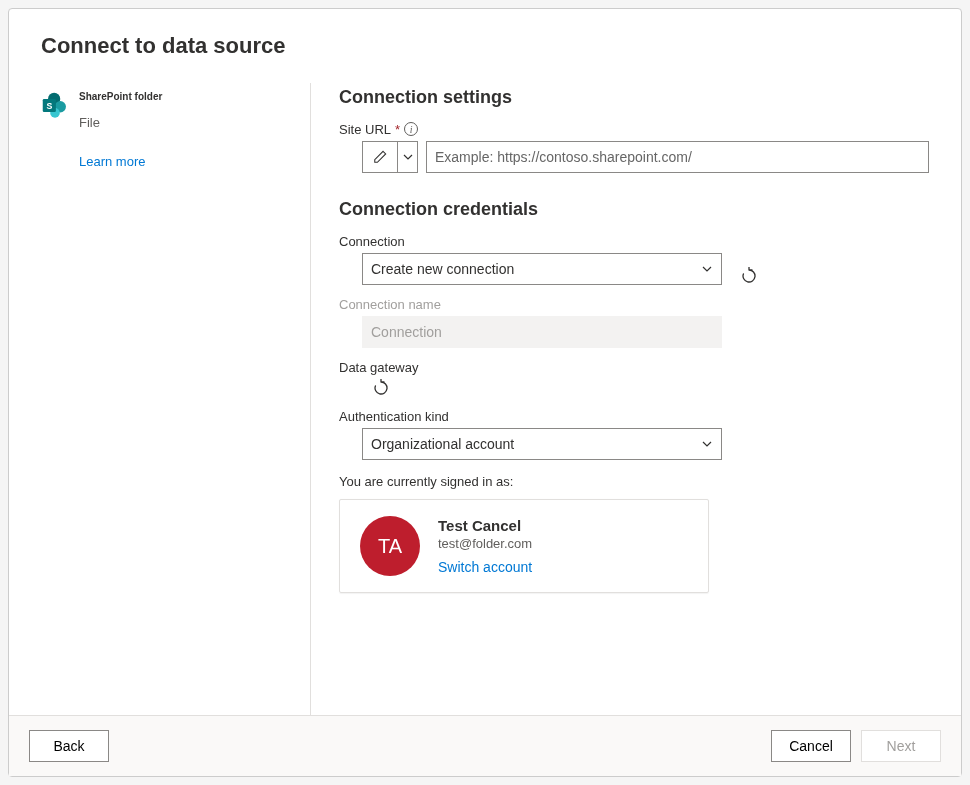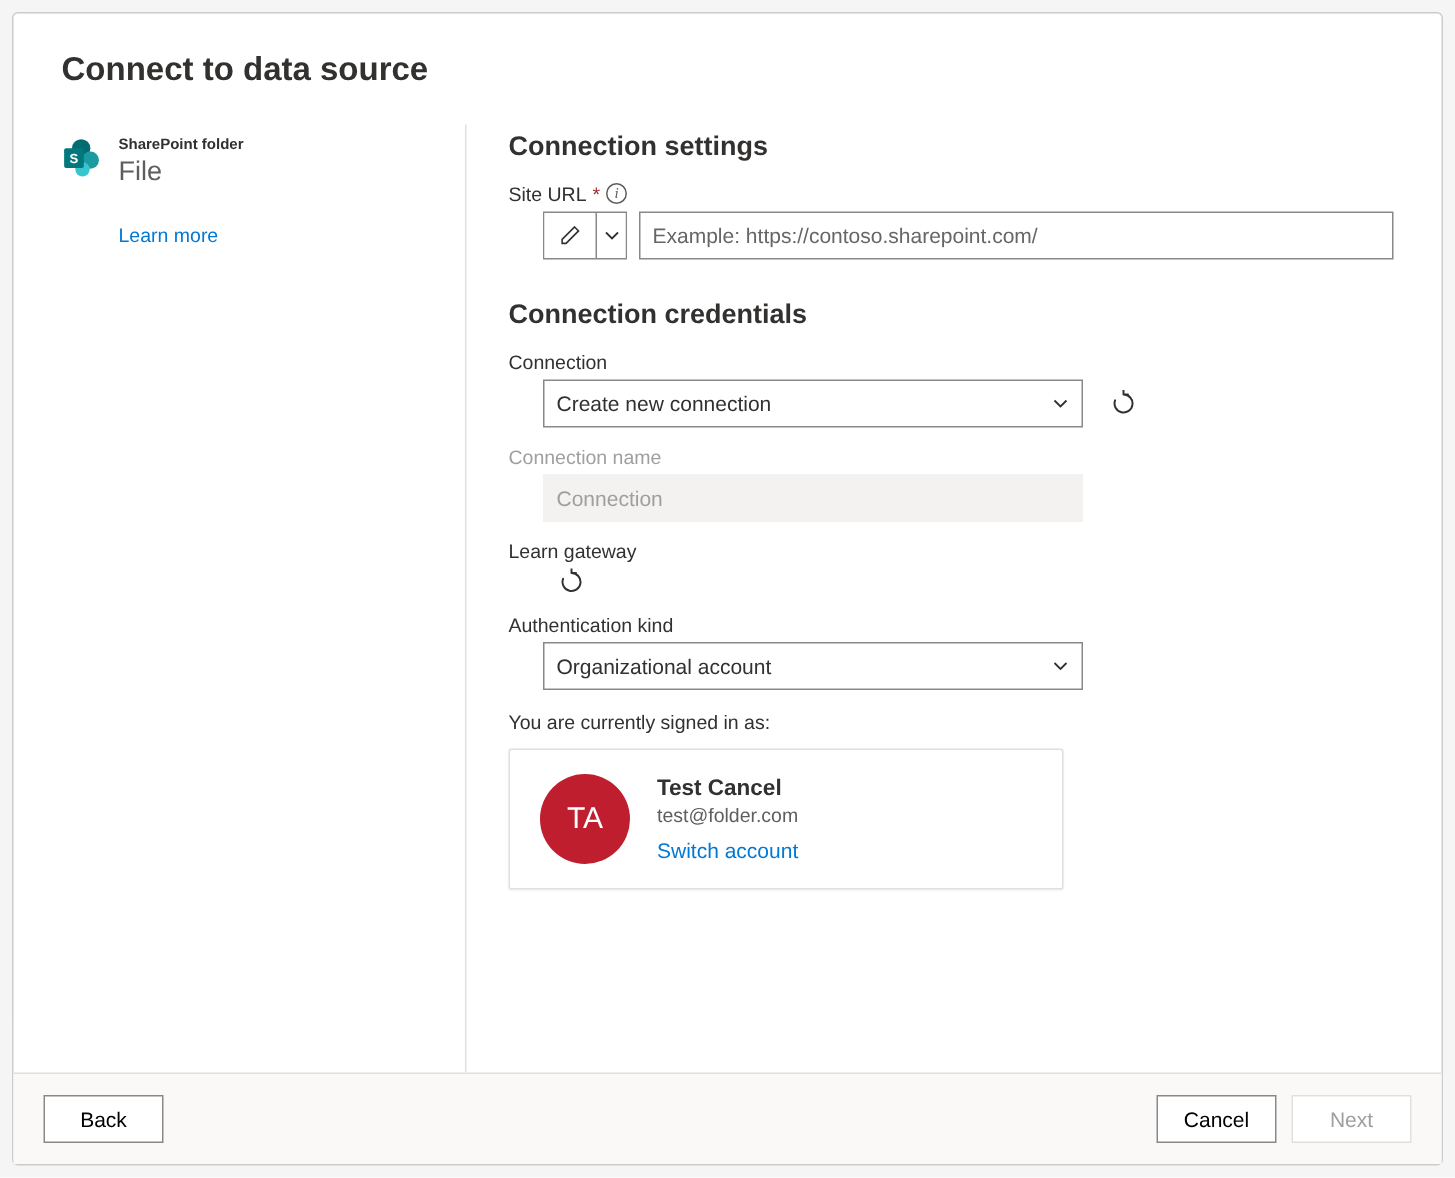--- a/index.html
+++ b/index.html
@@ -49,23 +49,23 @@
   width: 28px;
   height: 28px;
   flex-shrink: 0;
 }
 .source-title {
   font-size: 10px;
   font-weight: 600;
   color: #323130;
 }
 .source-sub {
-  font-size: 18px;
+  font-size: 13px;
   color: #605e5c;
-  margin-top: 2px;
+  margin-top: 13px;
 }
 .learn-more {
   display: inline-block;
   margin-top: 24px;
   margin-left: 38px;
   font-size: 13px;
   color: #0078d4;
   text-decoration: none;
 }
 .right-pane {
@@ -95,21 +95,21 @@
   width: 14px; height: 14px;
   border: 1px solid #605e5c;
   border-radius: 50%;
   font-size: 10px;
   align-items: center;
   justify-content: center;
   font-style: italic;
   font-family: Georgia, serif;
   color: #605e5c;
 }
-.row { display: flex; align-items: center; gap: 8px; margin-bottom: 12px; padding-left: 23px; }
+.row { display: flex; align-items: flex-end; gap: 8px; margin-bottom: 12px; padding-left: 23px; }
 .edit-split {
   display: flex;
   border: 1px solid #8a8886;
   height: 32px;
   width: 56px;
 }
 .edit-btn {
   flex: 1;
   display: flex;
   align-items: center;
@@ -286,21 +286,21 @@
               <path d="M9 3a6 6 0 1 1-5.6 3.9M9 3V0m0 3h3" fill="none" stroke="#323130" stroke-width="1.3" stroke-linecap="round"></path>
             </svg>
         </div>
       </div>
 
       <div class="field-label disabled">Connection name</div>
       <div class="row">
         <input class="text-input disabled" style="width: 360px; flex: 0 0 auto;" disabled="" value="Connection">
       </div>
 
-      <div class="field-label">Learn gateway</div>
+      <div class="field-label">Data gateway</div>
       <div class="row">
         <div class="refresh-btn">
           <svg width="18" height="18" viewBox="0 0 18 18">
               <path d="M9 3a6 6 0 1 1-5.6 3.9M9 3V0m0 3h3" fill="none" stroke="#323130" stroke-width="1.3" stroke-linecap="round"></path>
             </svg>
         </div>
       </div>
 
       <div class="field-label">Authentication kind</div>
       <div class="row">

